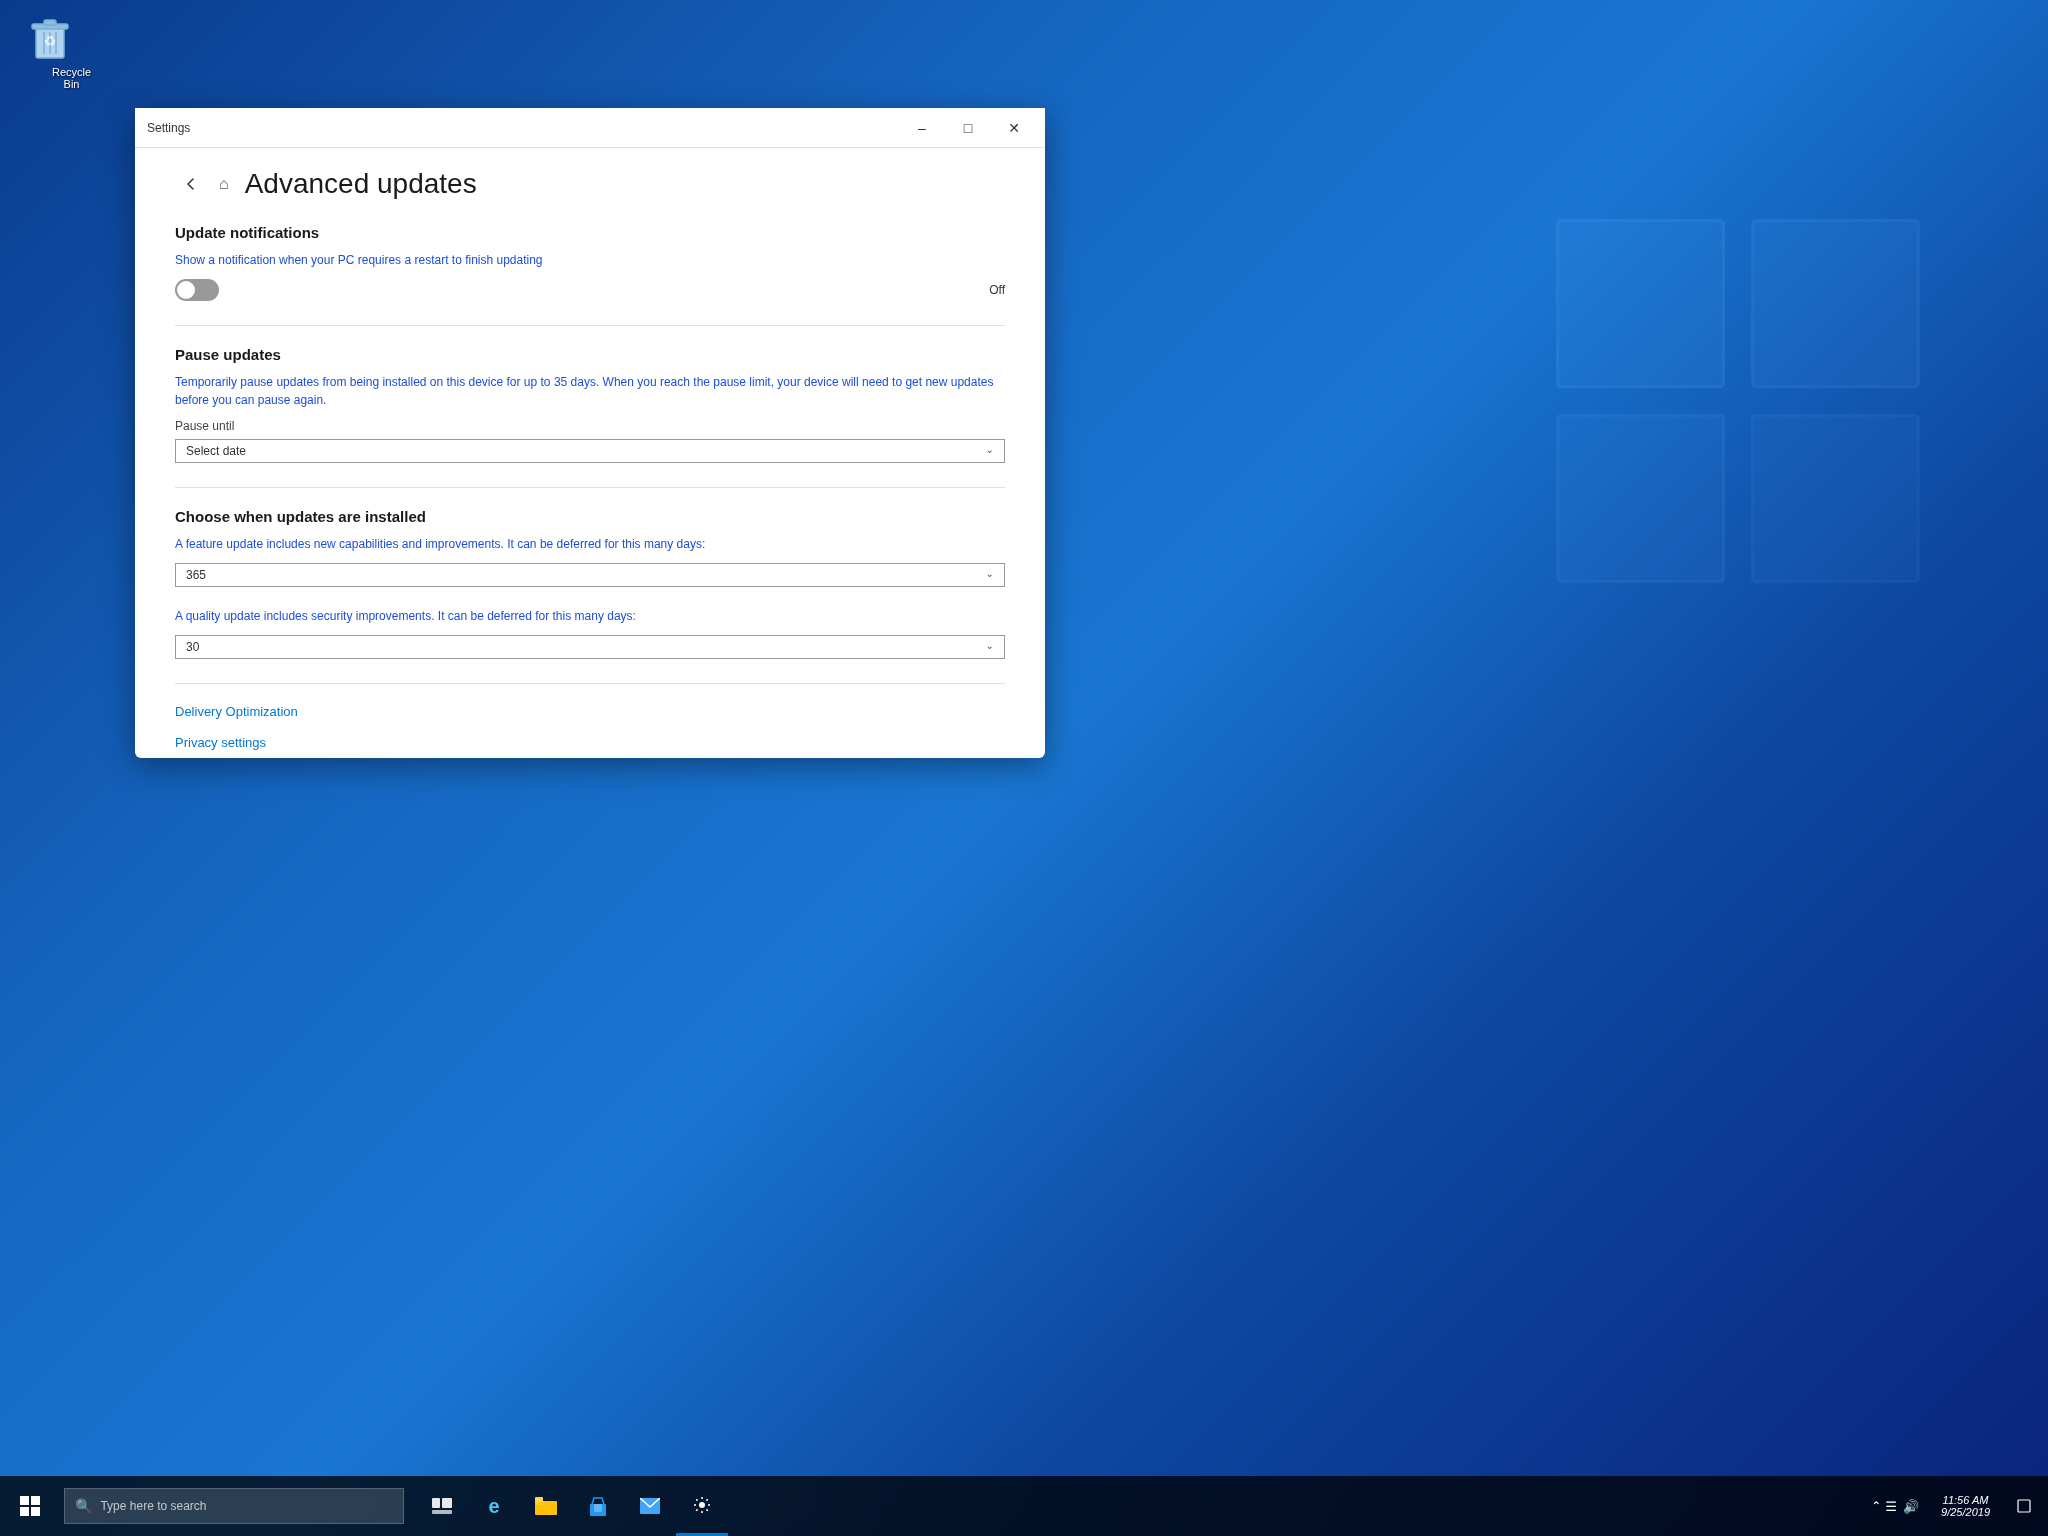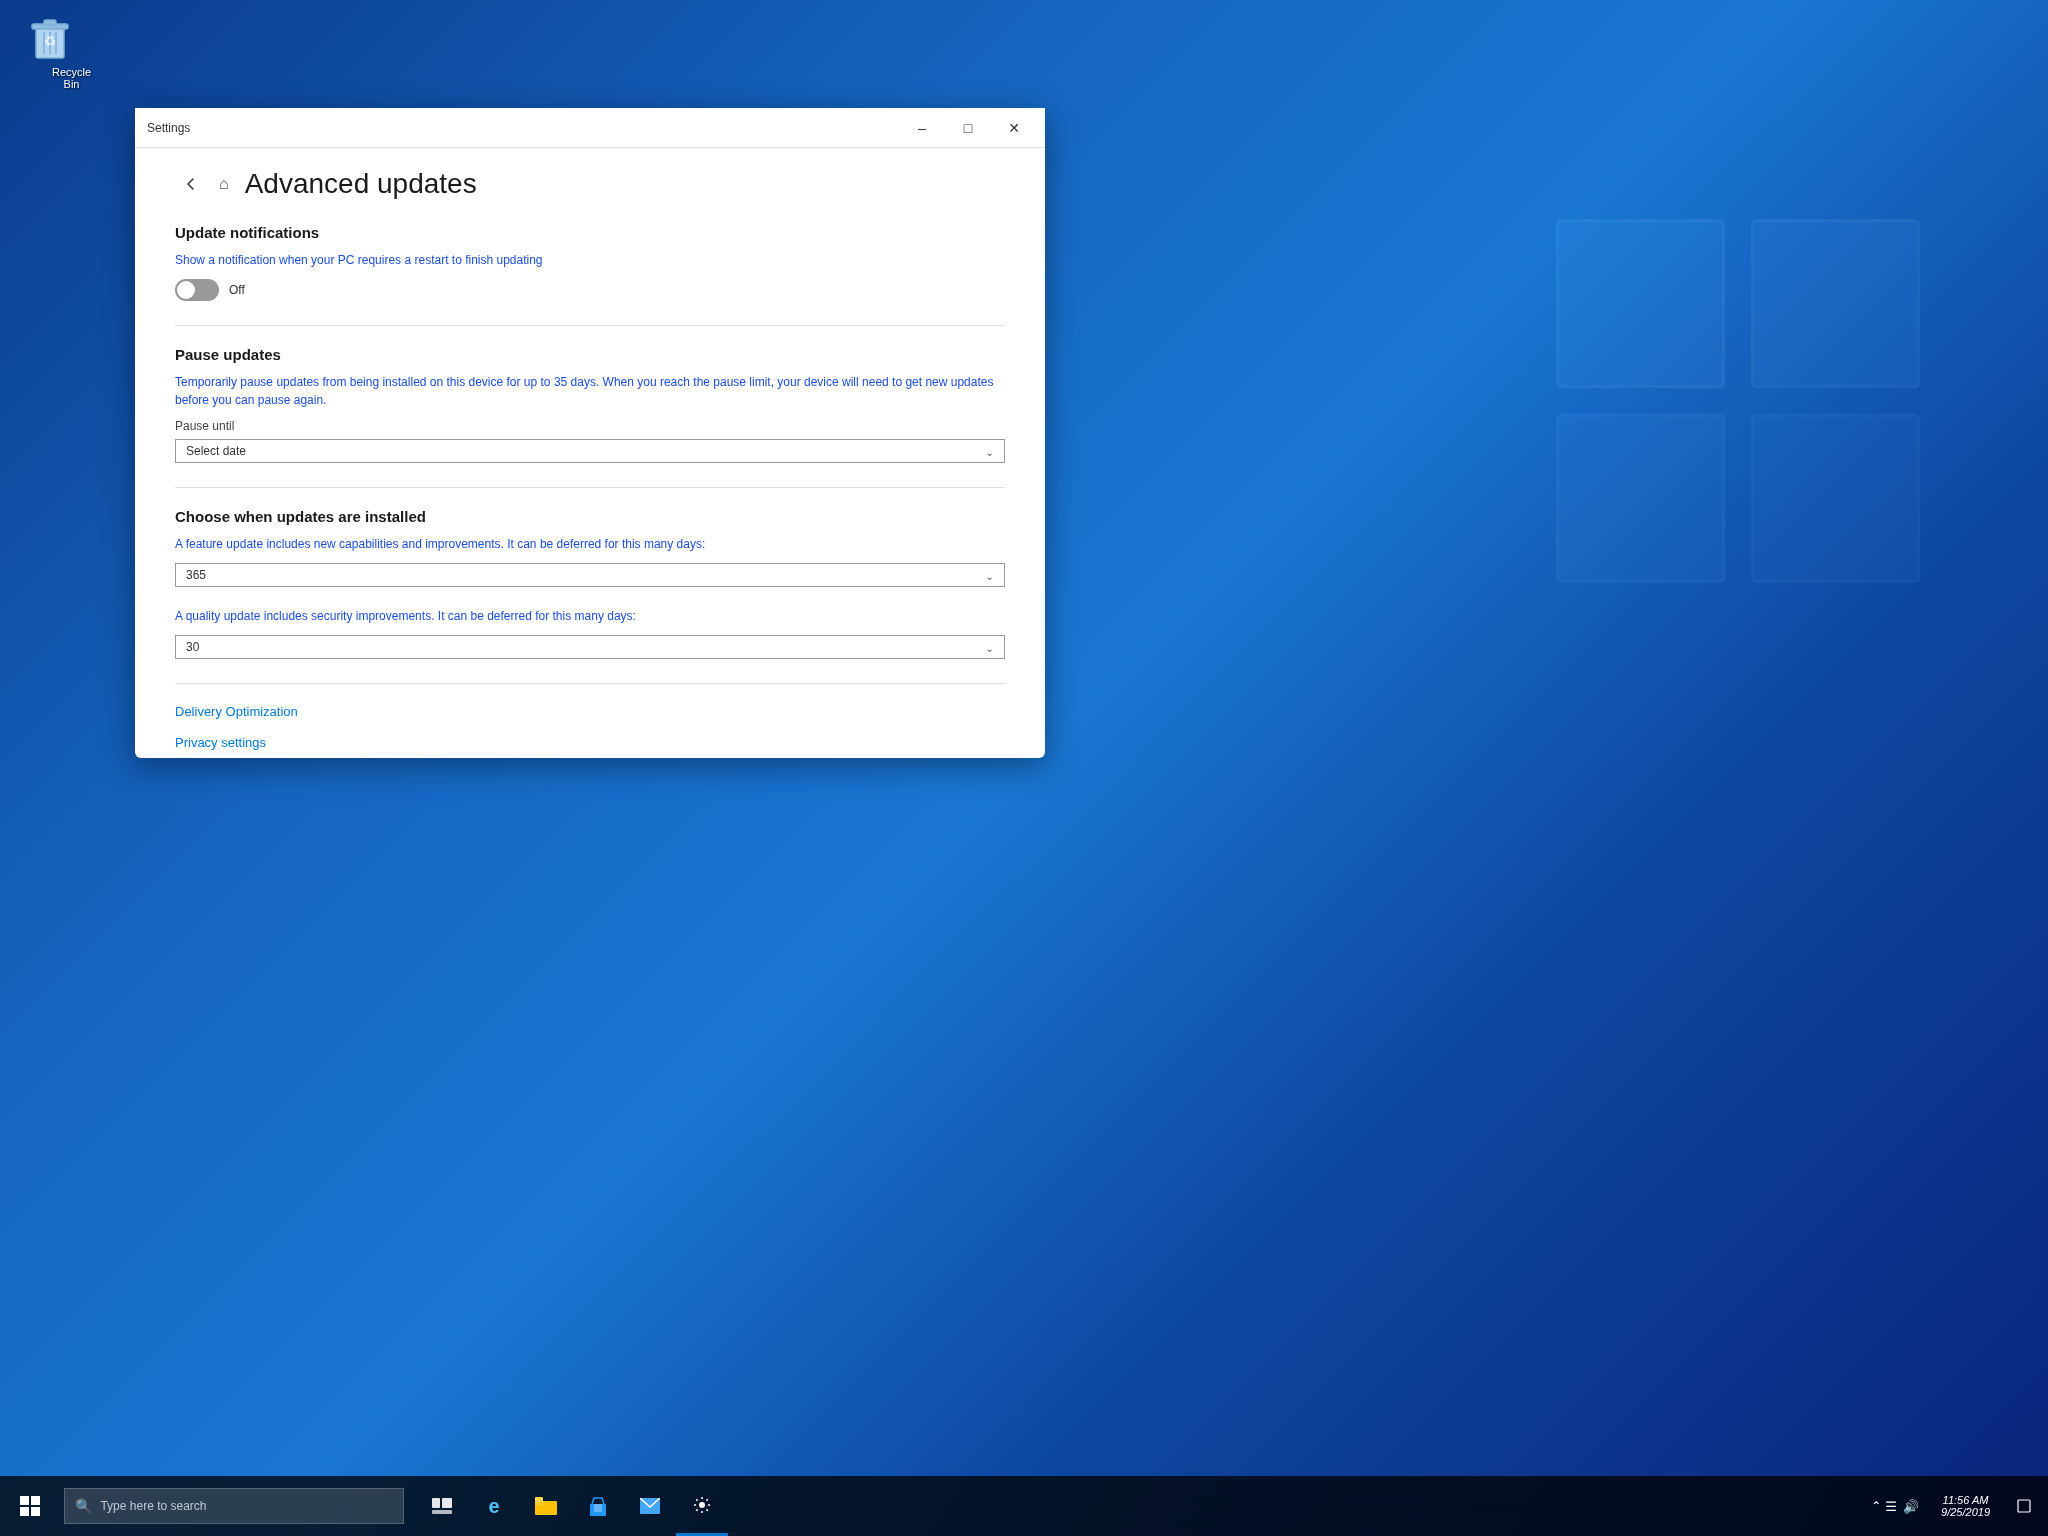--- a/index.html
+++ b/index.html
@@ -165,20 +165,21 @@
       color: #1d4ed8;
       margin-bottom: 10px;
       line-height: 1.5;
     }
 
     .toggle-row {
       display: flex;
       align-items: center;
       gap: 10px;
       margin-top: 6px;
+      justify-content: space-between;
     }
 
     .toggle {
       width: 44px;
       height: 22px;
       background: #999;
       border-radius: 11px;
       position: relative;
       cursor: pointer;
       flex-shrink: 0;
@@ -195,21 +196,21 @@
       border-radius: 50%;
     }
 
     .toggle-label {
       font-size: 12px;
       color: #333;
     }
 
     .dropdown {
       display: flex;
-      align-items: flex-end;
+      align-items: flex-start;
       border: 1px solid #999;
       padding: 4px 10px;
       font-size: 12px;
       cursor: pointer;
       background: white;
       color: #333;
       min-width: 120px;
       justify-content: space-between;
       gap: 8px;
     }

